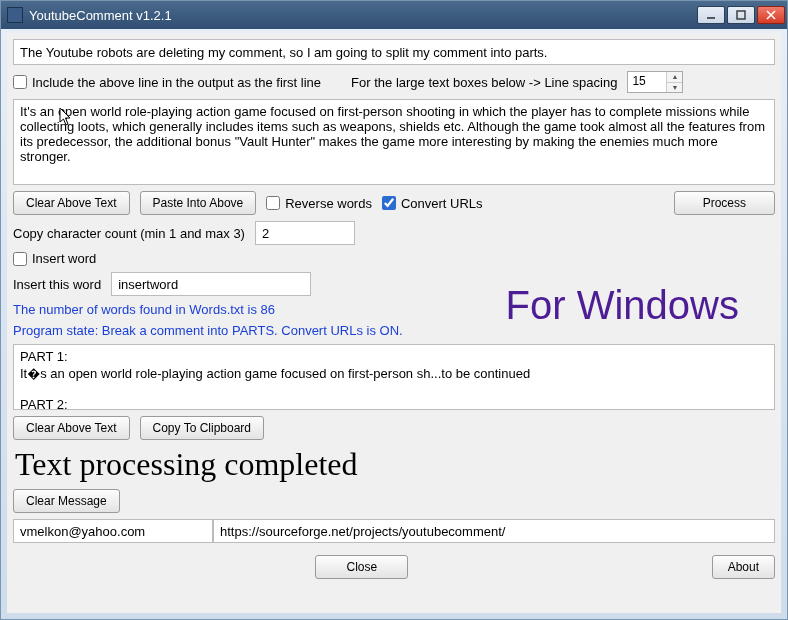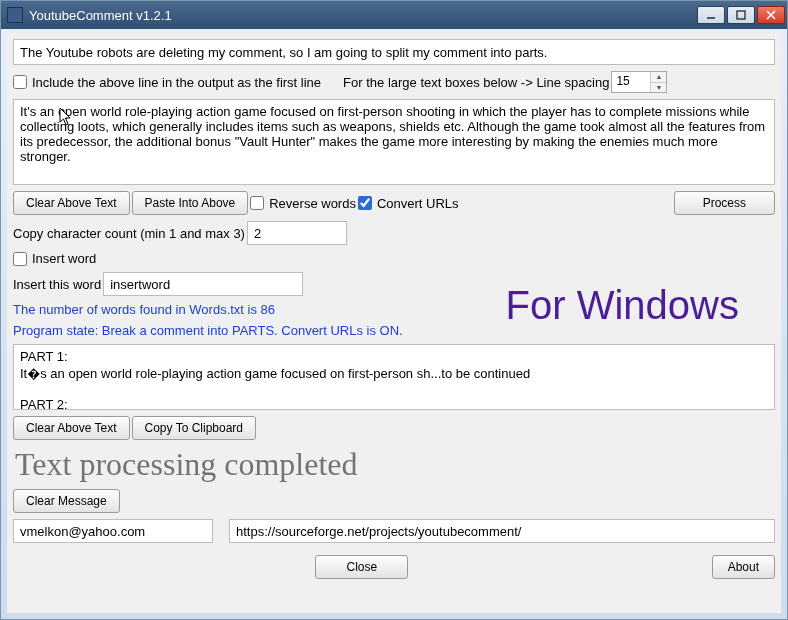--- a/index.html
+++ b/index.html
@@ -66,21 +66,21 @@
     background: #fff;
     border: 1px solid #bcbcbc;
     padding: 4px 6px;
     font-size: 13px;
     font-family: inherit;
   }
   .text-input.single { height: 26px; }
   .text-input.ta1 { height: 86px; resize: none; }
   .text-input.ta2 { height: 66px; resize: none; overflow-y: scroll; }
 
-  .row { display: flex; align-items: center; gap: 2px; flex-wrap: wrap; }
+  .row { display: flex; align-items: center; gap: 10px; flex-wrap: wrap; }
 
   .btn {
     background: linear-gradient(#fdfdfd, #e3e3e3);
     border: 1px solid #9a9a9a;
     border-radius: 3px;
     padding: 4px 12px;
     font-size: 12px;
     font-family: inherit;
     cursor: default;
   }
@@ -109,21 +109,21 @@
     font-size: 40px;
     font-weight: 400;
     color: #4c1d95;
     font-family: Arial, sans-serif;
     pointer-events: none;
   }
 
   .big-status {
     font-size: 32px;
     font-family: "Times New Roman", serif;
-    color: #737373;
+    color: #000000;
     padding: 0 2px;
   }
 
   .bottom-row {
     display: flex;
     align-items: center;
     gap: 1px;
     margin-top: 2px;
     padding-top: 4px;
   }
@@ -242,21 +242,21 @@
       <button class="btn">Clear Above Text</button>
       <button class="btn">Copy To Clipboard</button>
     </div>
 
     <div class="big-status">Text processing completed</div>
 
     <div class="row">
       <button class="btn">Clear Message</button>
     </div>
 
-    <div class="row" style="gap:16px">
+    <div class="row" style="gap:0">
       <input class="small-input" style="width: 200px;" value="vmelkon@yahoo.com">
       <input class="small-input" style="flex: 1 1 0%;" value="https://sourceforge.net/projects/youtubecomment/">
     </div>
 
     <div class="bottom-row">
       <span class="spacer"></span>
       <button class="btn" style="padding:4px 30px">Close</button>
       <span class="spacer"></span>
       <button class="btn" style="padding:4px 15px">About</button>
     </div>

